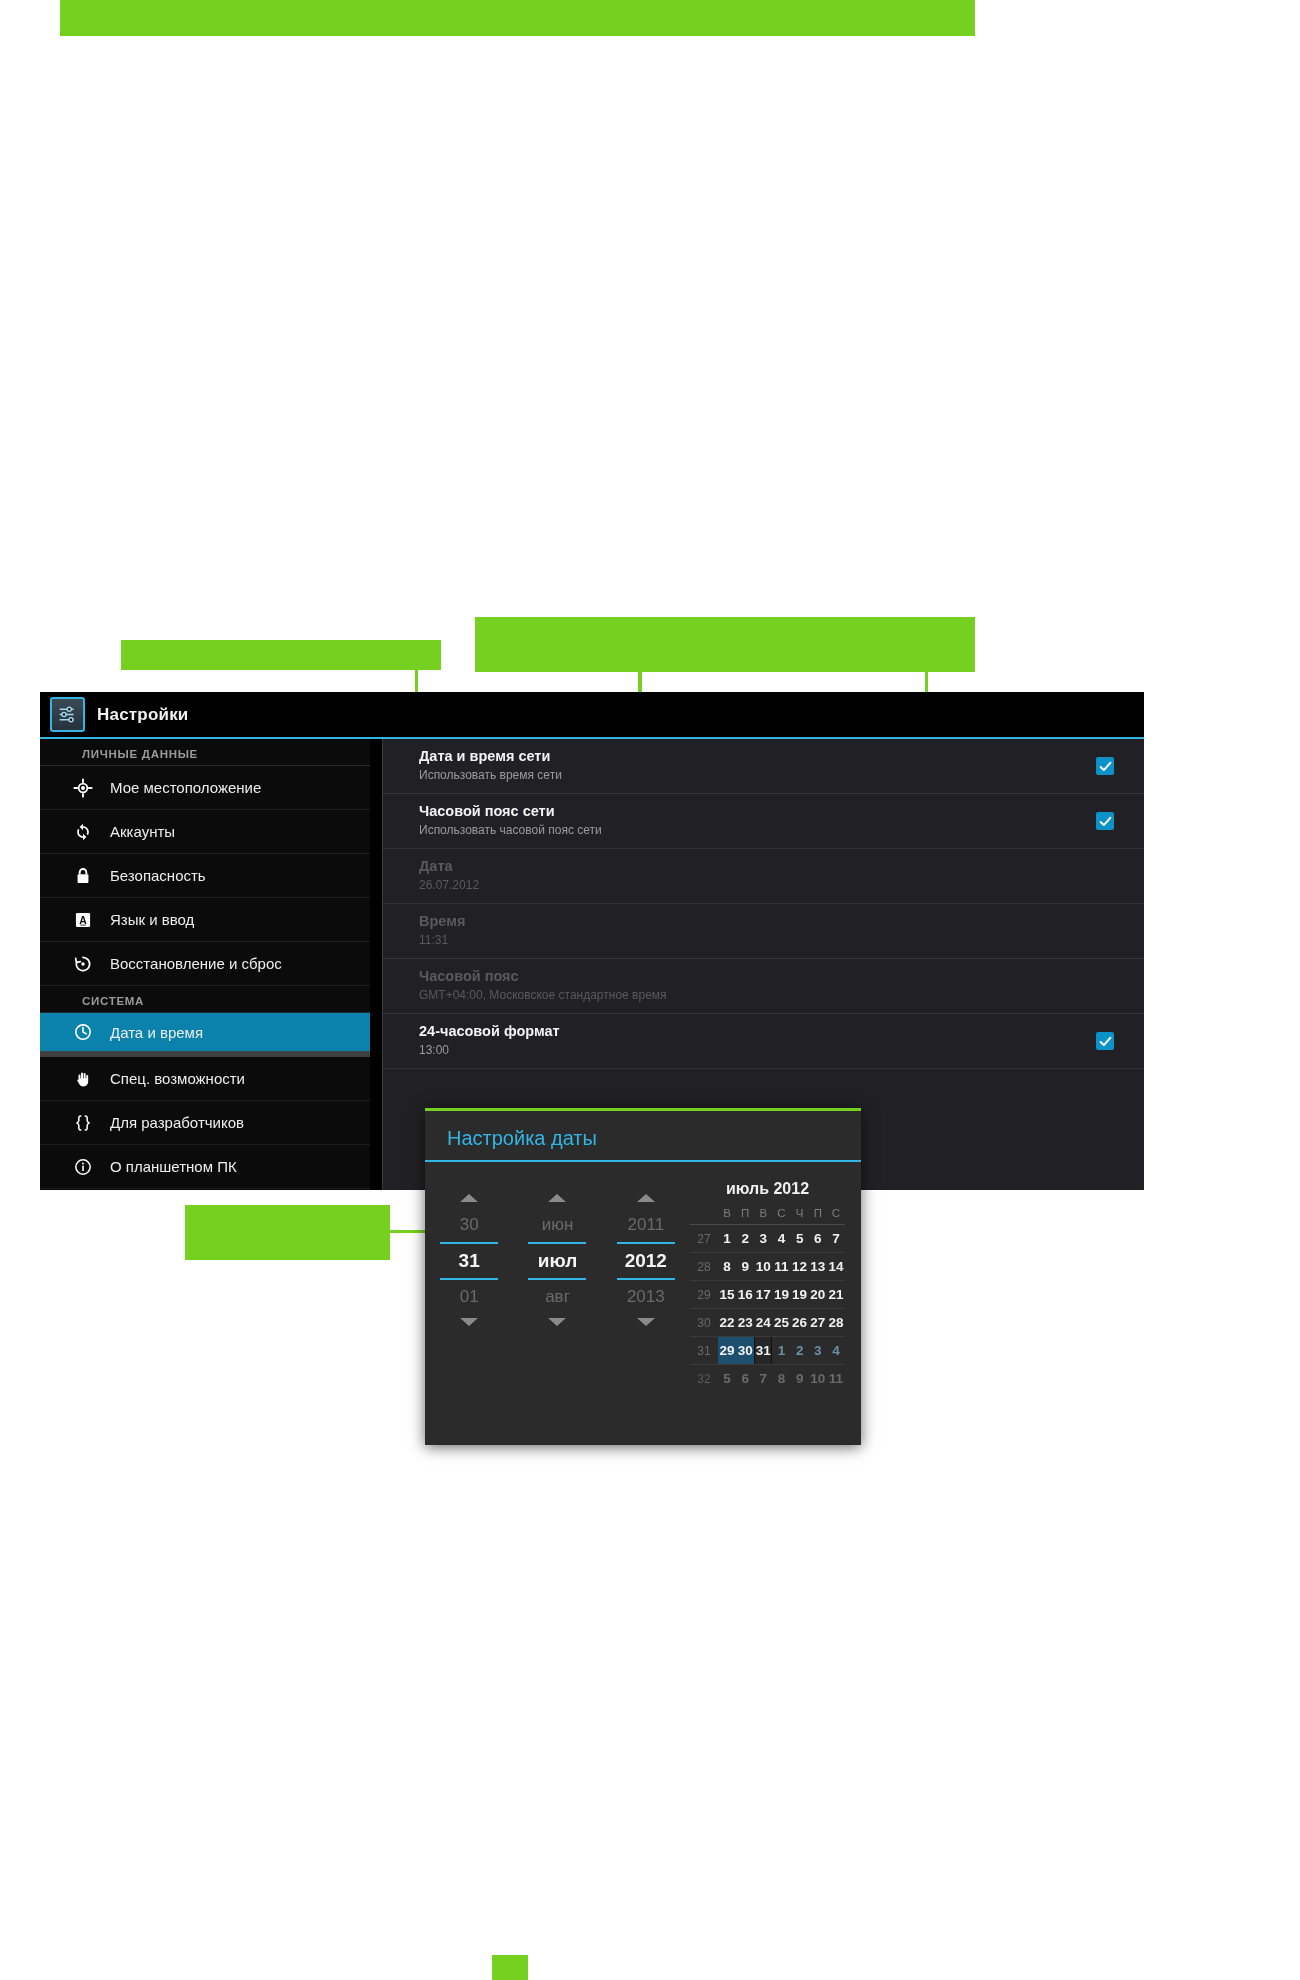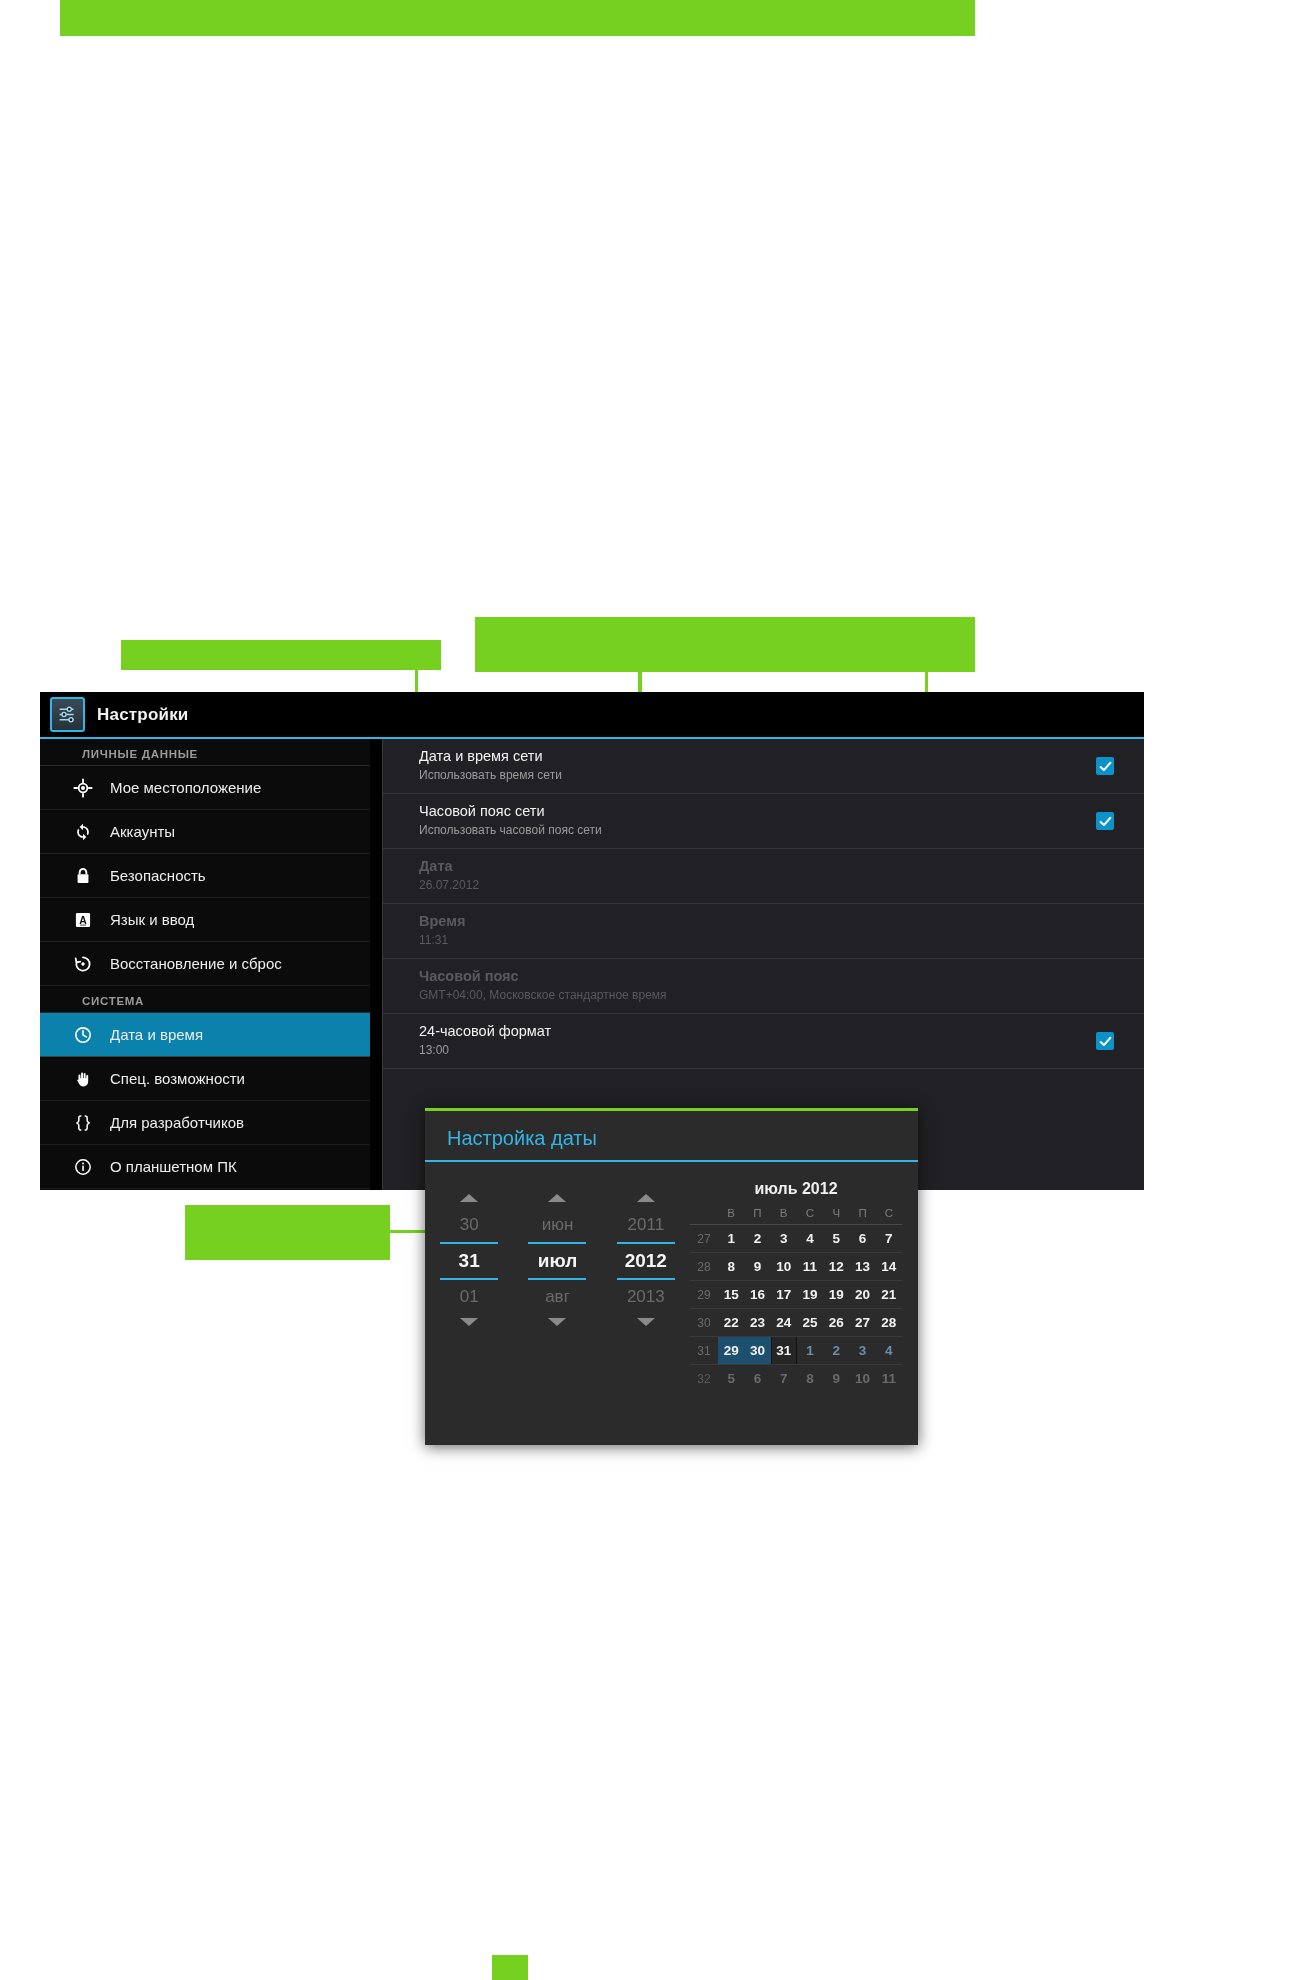--- a/index.html
+++ b/index.html
@@ -35,48 +35,48 @@
   
   #sidebar{width:330px;background:#0b0b0b;flex:0 0 auto;}
   .sec-head{
     color:#9a9a9a;font-size:11.5px;font-weight:bold;letter-spacing:.7px;
     padding:9px 0 5px 42px;border-bottom:1px solid #2a2a2a;background:#0b0b0b;
   }
   .side-item{
     display:flex;align-items:center;height:44px;padding-left:30px;
     border-bottom:1px solid #1e1e1e;box-sizing:border-box;background:#0b0b0b;
   }
-  .side-item.sel{background:#0a82ab;border-bottom:1px solid #404040;}
+  .side-item.sel{background:#0a82ab;border-bottom:6px solid #404040;}
   .side-ico{width:26px;height:26px;flex:0 0 auto;display:flex;align-items:center;justify-content:center;color:#ffffff;}
   .side-lab{color:#eeeeee;font-size:15px;margin-left:14px;white-space:nowrap;}
 
   
   #content{flex:1 1 auto;background:#000;position:relative;}
   #prefsurface{
     position:absolute;left:12px;top:0;right:0;bottom:0;background:#212125;
     border-left:1px solid #3a3a3a;
   }
   .pref{
     position:relative;padding:8px 18px 9px 36px;border-bottom:1px solid #343438;
     box-sizing:border-box;
   }
-  .pref .t{color:#f3f3f3;font-size:14.5px;font-weight:normal;line-height:19px;}
+  .pref .t{color:#f3f3f3;font-size:14.5px;font-weight:bold;line-height:19px;}
   .pref .s{color:#9b9b9b;font-size:12px;line-height:17px;margin-top:1px;}
   .pref.dis .t{color:#5a5a5e;font-weight:bold;}
   .pref.dis .s{color:#5a5a5e;}
   .cb{
     position:absolute;right:30px;top:50%;margin-top:-9px;
     width:18px;height:18px;border-radius:2px;background:#0a92c9;
     display:flex;align-items:center;justify-content:center;
   }
   .cb svg{display:block;}
 
   
   #datedlg{
-    position:absolute;left:425px;top:1108px;width:493px;height:337px;
+    position:absolute;left:425px;top:1108px;width:436px;height:337px;
     background:#2b2b2b;border-top:3px solid #76d020;box-sizing:border-box;
     box-shadow:0 2px 14px rgba(0,0,0,.6);
   }
   #dlgtitlewrap{padding:16px 0 10px 22px;border-bottom:2px solid #33b5e5;}
   #dlgtitle{color:#33b5e5;font-size:20px;}
   #dlgbody{display:flex;padding:14px 0 0 0;height:258px;box-sizing:border-box;}
 
   #spinners{display:flex;width:265px;justify-content:space-around;padding-top:14px;box-sizing:border-box;}
   .spin{width:72px;text-align:center;}
   .arrow{display:block;margin:0 auto;}

